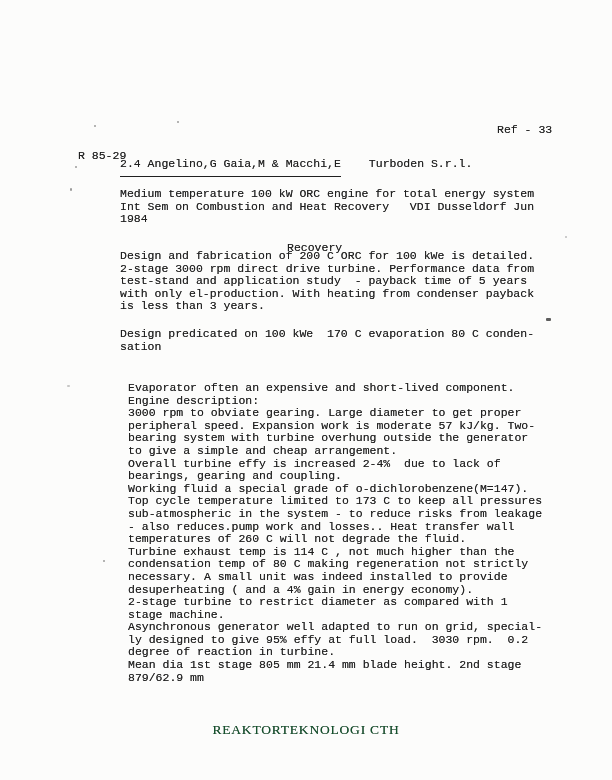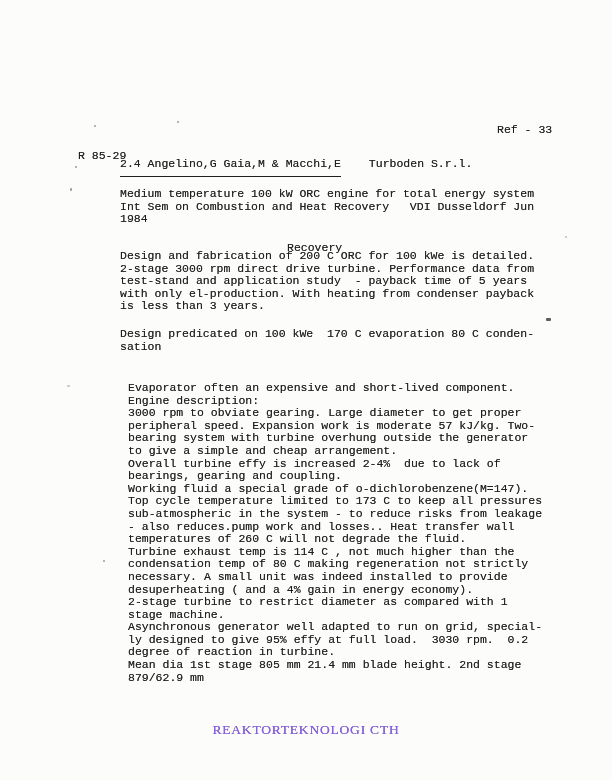--- a/index.html
+++ b/index.html
@@ -42,21 +42,21 @@
   .para-1 { left: 120px; top: 250px; }
   .para-2 { left: 120px; top: 328px; }
   .para-3 { left: 128px; top: 382px; }
 
   .footer-stamp {
     left: 0; top: 722px; width: 612px;
     text-align: center;
     font-family: "Liberation Serif", serif;
     font-size: 13.5px;
     letter-spacing: 0.8px;
-    color: #8b5cf6;
+    color: #14532d;
     text-shadow: 0 0 0.4px rgba(20,20,20,0.6);
   }
 
   .speckle {
     position: absolute;
     background: rgba(40,40,40,0.45);
     border-radius: 1px;
   }
 </style>
 </head>

